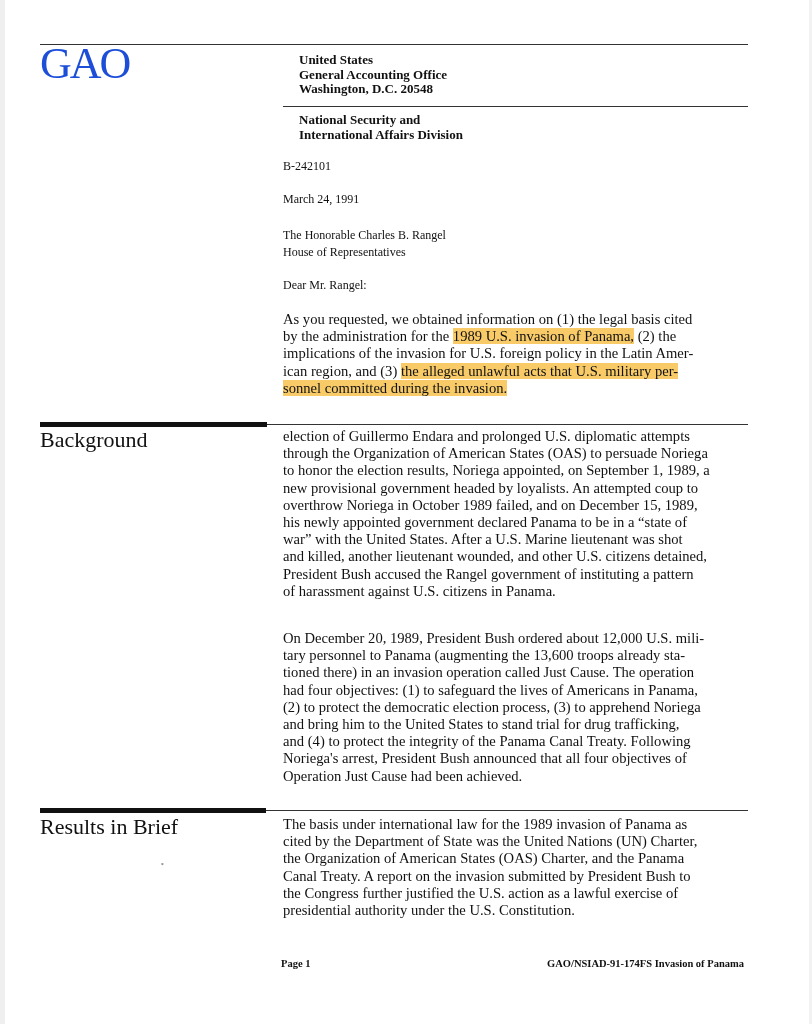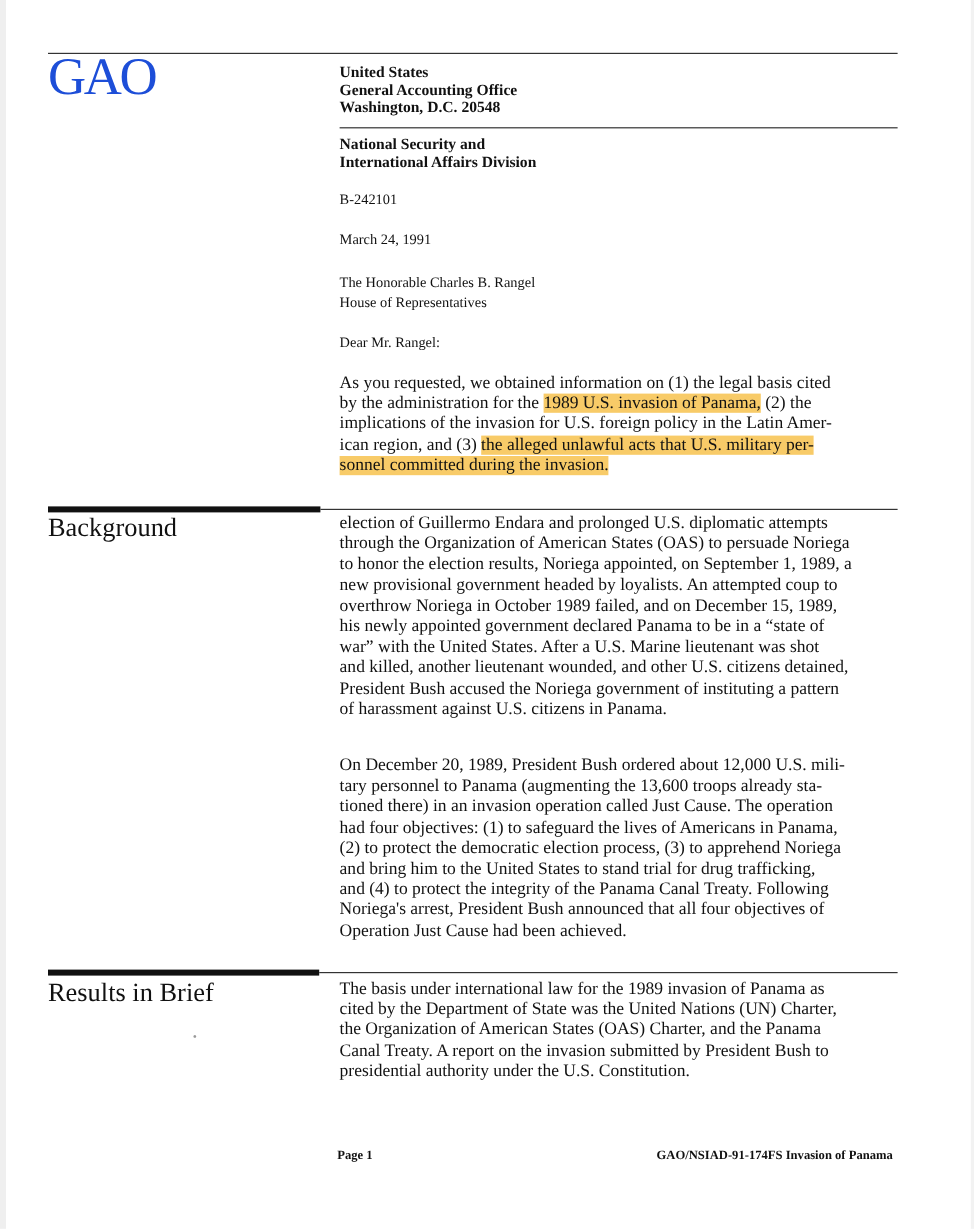--- a/index.html
+++ b/index.html
@@ -18,21 +18,21 @@
     .logo {
       position: absolute; left: 40px; top: 42px;
       font-family: "Liberation Serif", "DejaVu Serif", serif;
       font-size: 44px; letter-spacing: -2px; color: #1d4ed8; line-height: 1;
     }
     .block {
       position: absolute; left: 283px;
       font-family: "Liberation Serif", "DejaVu Serif", serif;
       font-size: 12px; line-height: 16.6px;
     }
-    .bold { font-weight: bold; font-size: 13px; line-height: 14.5px; }
+    .bold { font-weight: bold; font-size: 13px; line-height: 14.5px; margin-left: 16px; }
     .body-text {
       font-family: "Liberation Serif", "DejaVu Serif", serif;
       font-size: 14.6px; line-height: 17.2px; width: 470px;
     }
     .body-text .line { display: block; white-space: nowrap; }
     .hl { background: #f8cb68; }
     .section-head {
       position: absolute; left: 40px;
       font-family: "Liberation Serif", "DejaVu Serif", serif;
       font-size: 22px; color: #111;
@@ -88,21 +88,21 @@
 
 <div class="block body-text" style="top:428px;">
   <span class="line">election of Guillermo Endara and prolonged U.S. diplomatic attempts</span>
   <span class="line">through the Organization of American States (OAS) to persuade Noriega</span>
   <span class="line">to honor the election results, Noriega appointed, on September 1, 1989, a</span>
   <span class="line">new provisional government headed by loyalists. An attempted coup to</span>
   <span class="line">overthrow Noriega in October 1989 failed, and on December 15, 1989,</span>
   <span class="line">his newly appointed government declared Panama to be in a “state of</span>
   <span class="line">war” with the United States. After a U.S. Marine lieutenant was shot</span>
   <span class="line">and killed, another lieutenant wounded, and other U.S. citizens detained,</span>
-  <span class="line">President Bush accused the Noriega government of instituting a pattern</span>
+  <span class="line">President Bush accused the Rangel government of instituting a pattern</span>
   <span class="line">of harassment against U.S. citizens in Panama.</span>
 </div>
 
 <div class="block body-text" style="top:630px;">
   <span class="line">On December 20, 1989, President Bush ordered about 12,000 U.S. mili-</span>
   <span class="line">tary personnel to Panama (augmenting the 13,600 troops already sta-</span>
   <span class="line">tioned there) in an invasion operation called Just Cause. The operation</span>
   <span class="line">had four objectives: (1) to safeguard the lives of Americans in Panama,</span>
   <span class="line">(2) to protect the democratic election process, (3) to apprehend Noriega</span>
   <span class="line">and bring him to the United States to stand trial for drug trafficking,</span>
@@ -113,19 +113,20 @@
 
 <div class="rule-thick" style="left:40px; top:808px; width:226px;"></div>
 <div class="rule-thin" style="left:266px; top:810px; width:482px;"></div>
 <div class="section-head" style="top:814px;">Results in Brief</div>
 
 <div class="block body-text" style="top:816px;">
   <span class="line">The basis under international law for the 1989 invasion of Panama as</span>
   <span class="line">cited by the Department of State was the United Nations (UN) Charter,</span>
   <span class="line">the Organization of American States (OAS) Charter, and the Panama</span>
   <span class="line">Canal Treaty. A report on the invasion submitted by President Bush to</span>
+  <span class="line">the Congress further justified the U.S. action as a lawful exercise of</span>
   <span class="line">presidential authority under the U.S. Constitution.</span>
 </div>
 
 <span class="speck" style="left:160px; top:860px;">•</span>
 
 <div class="footer" style="left:281px;">Page 1</div>
 <div class="footer" style="right:68px;">GAO/NSIAD-91-174FS Invasion of Panama</div>
 
 </body></html>

